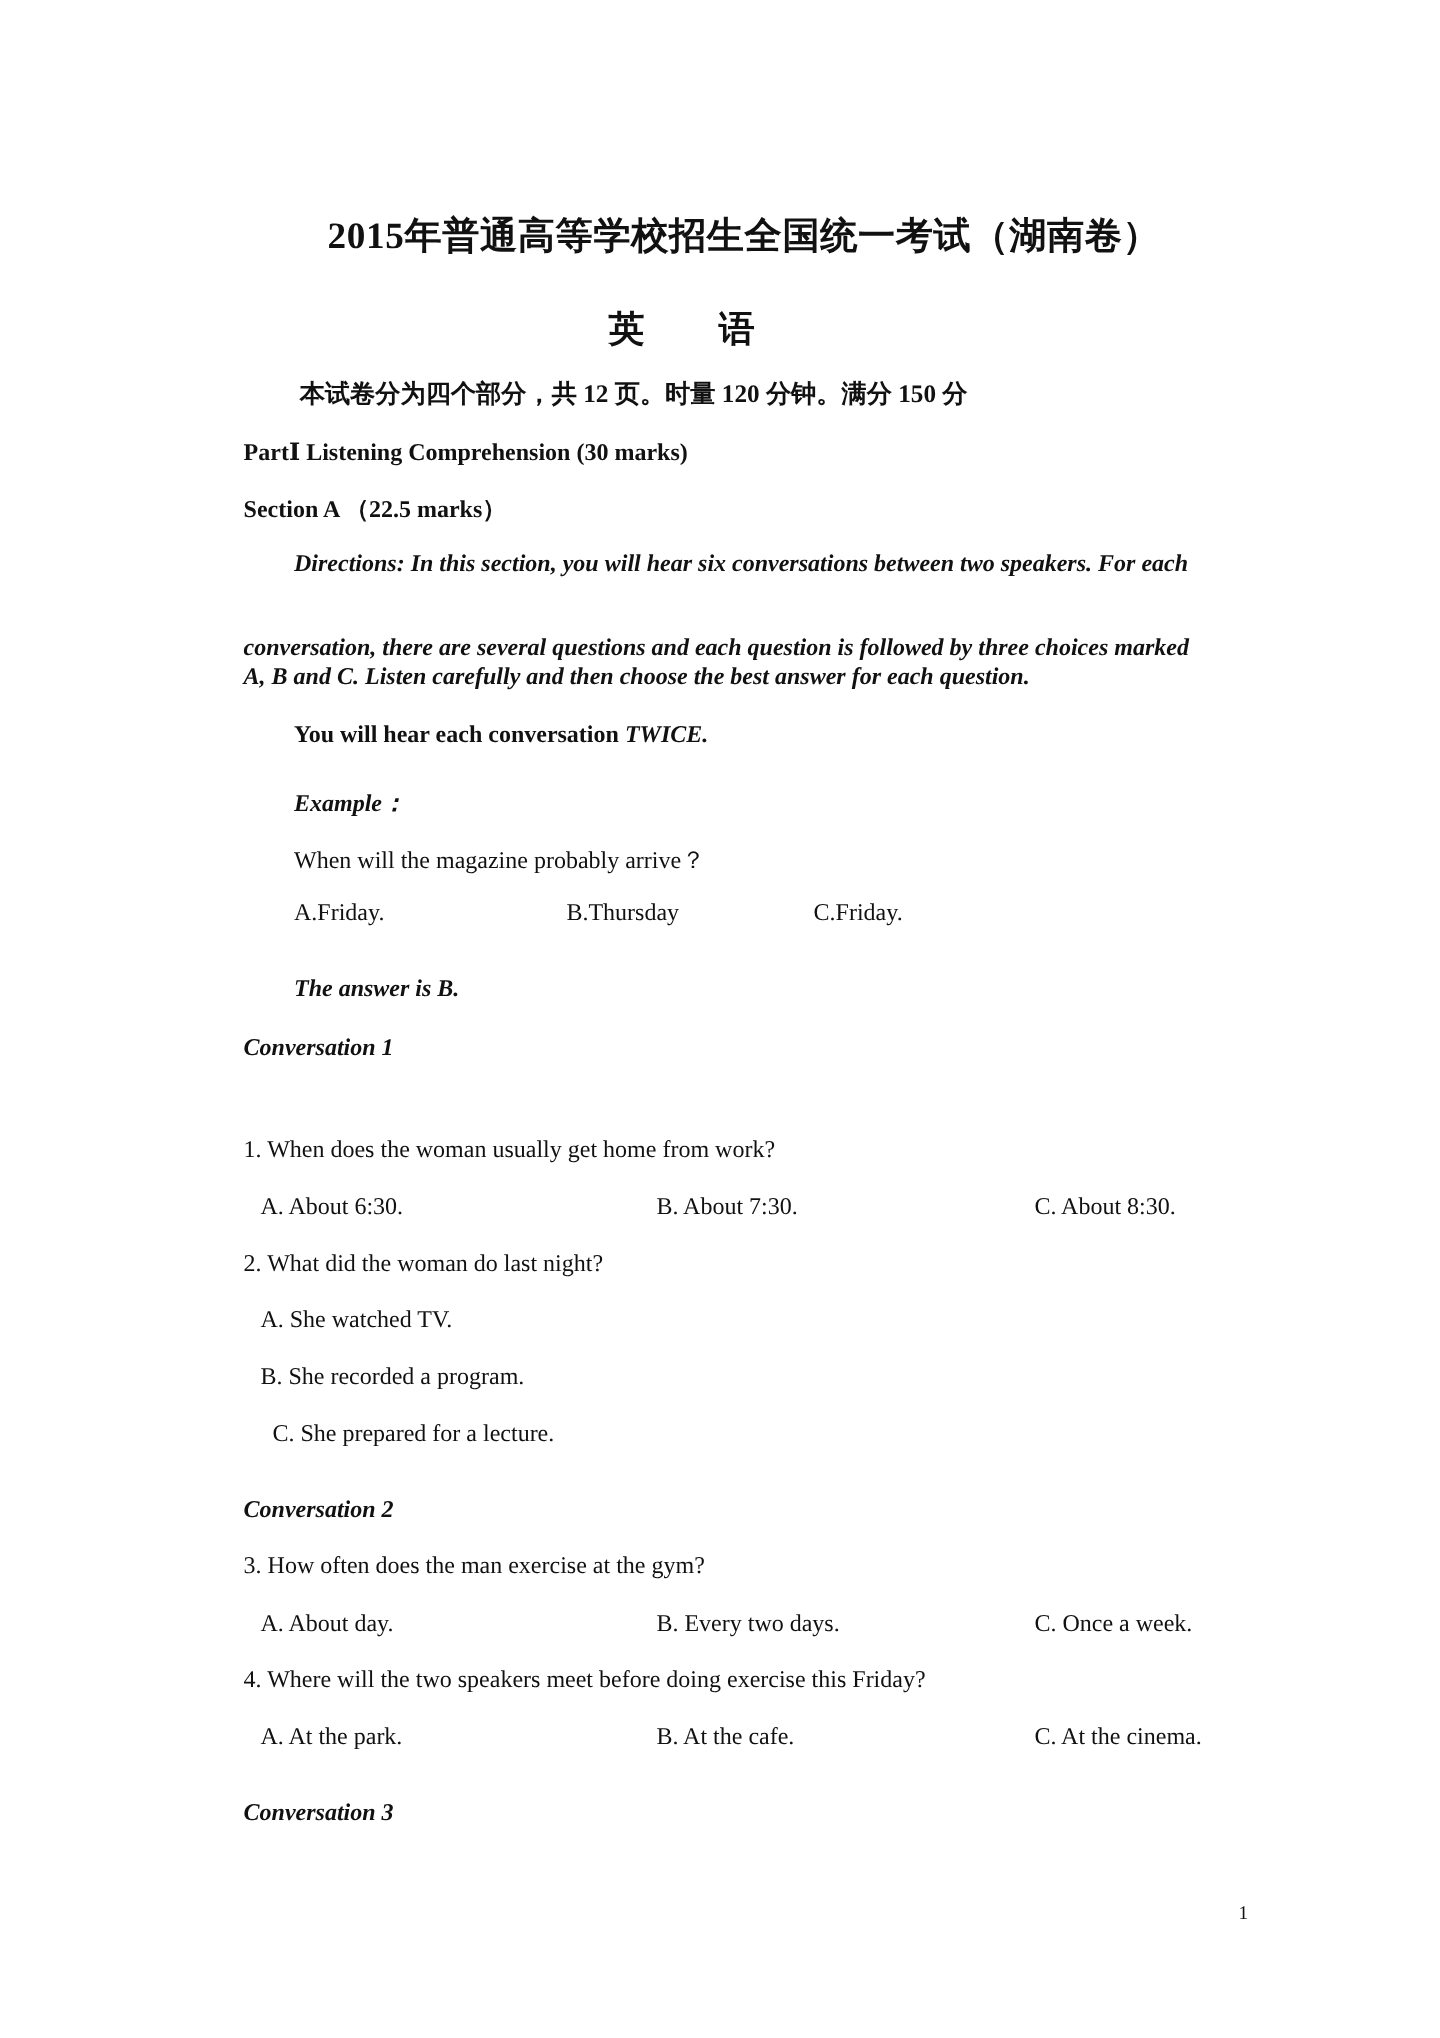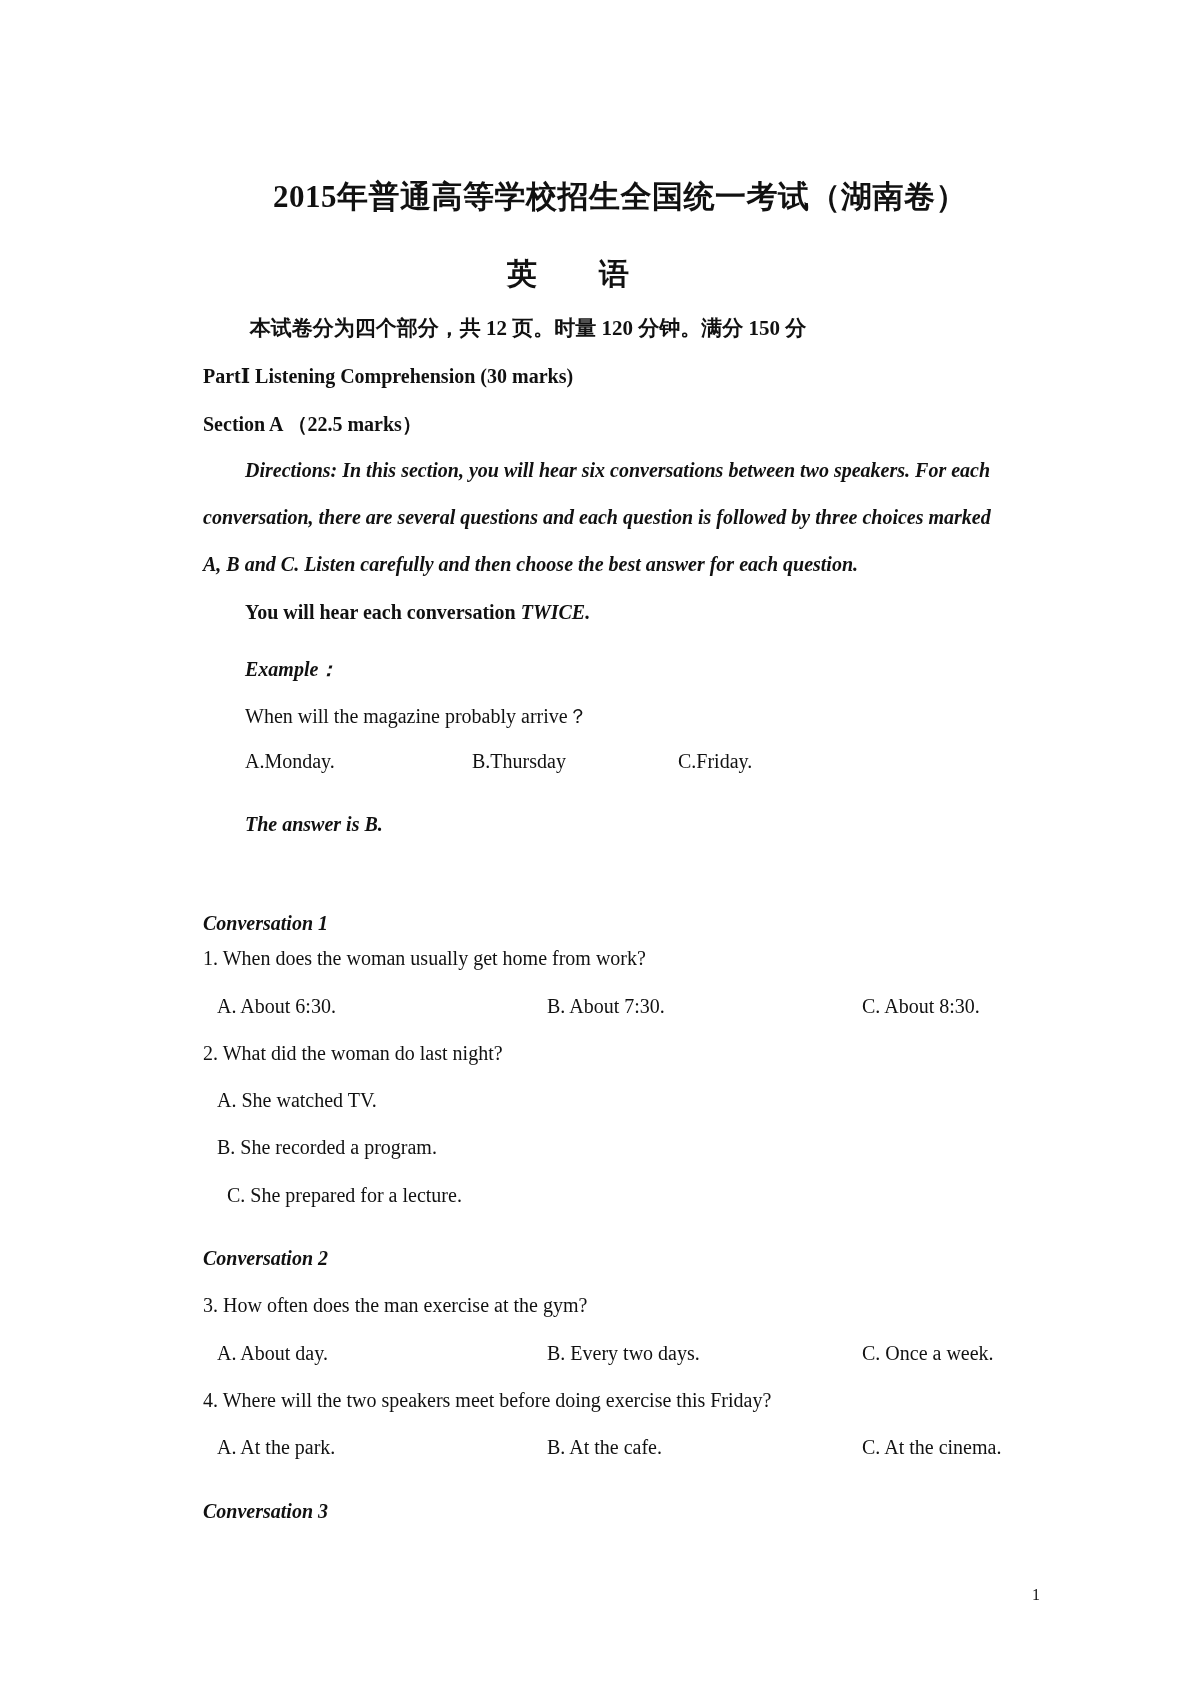--- a/index.html
+++ b/index.html
@@ -28,35 +28,35 @@
   <div class="abs subject">
     <span>英</span><span class="gap"></span><span>语</span>
   </div>
 
   <div class="abs meta">本试卷分为四个部分，共 12 页。时量 120 分钟。满分 150 分</div>
 
   <div class="abs b t20" style="left:183px; top:364px;">PartⅠ  Listening Comprehension (30 marks)</div>
   <div class="abs b t20" style="left:183px; top:411px;">Section A  （22.5 marks）</div>
 
   <div class="abs bi t20" style="left:225px; top:459px;">Directions: In this section, you will hear six conversations between two speakers. For each</div>
-  <div class="abs bi t20" style="left:183px; top:506px;">conversation, there are several questions and each question is followed by three choices marked</div>
+  <div class="abs bi t20" style="left:183px; top:529px;">conversation, there are several questions and each question is followed by three choices marked</div>
   <div class="abs bi t20" style="left:183px; top:553px;text-align:center;">A, B and C. Listen carefully and then choose the best answer for each question.</div>
 
   <div class="abs b t20" style="left:225px; top:601px;">
     <span>You will hear each conversation </span><span class="bi">TWICE.</span>
   </div>
 
   <div class="abs bi t20" style="left:225px; top:656px;">Example：</div>
   <div class="abs t20" style="left:225px; top:703px;">When will the magazine probably arrive？</div>
-  <div class="abs t20" style="left:225px; top:750px;">A.Monday.</div>
+  <div class="abs t20" style="left:225px; top:750px;">A.Friday.</div>
   <div class="abs t20" style="left:452px; top:750px;">B.Thursday</div>
   <div class="abs t20" style="left:658px; top:750px;">C.Friday.</div>
   <div class="abs bi t20" style="left:225px; top:797px;margin-top:16px;">The answer is B.</div>
 
-  <div class="abs bi t20" style="left:183px; top:912px;">Conversation 1</div>
+  <div class="abs bi t20" style="left:183px; top:862px;">Conversation 1</div>
   <div class="abs t20" style="left:183px; top:947px;">1. When does the woman usually get home from work?</div>
   <div class="abs t20" style="left:197px; top:995px;">A. About 6:30.</div>
   <div class="abs t20" style="left:527px; top:995px;">B. About 7:30.</div>
   <div class="abs t20" style="left:842px; top:995px;">C. About 8:30.</div>
 
   <div class="abs t20" style="left:183px; top:1042px;">2. What did the woman do last night?</div>
   <div class="abs t20" style="left:197px; top:1089px;">A. She watched TV.</div>
   <div class="abs t20" style="left:197px; top:1136px;">B. She recorded a program.</div>
   <div class="abs t20" style="left:207px; top:1184px;">C. She prepared for a lecture.</div>
 

